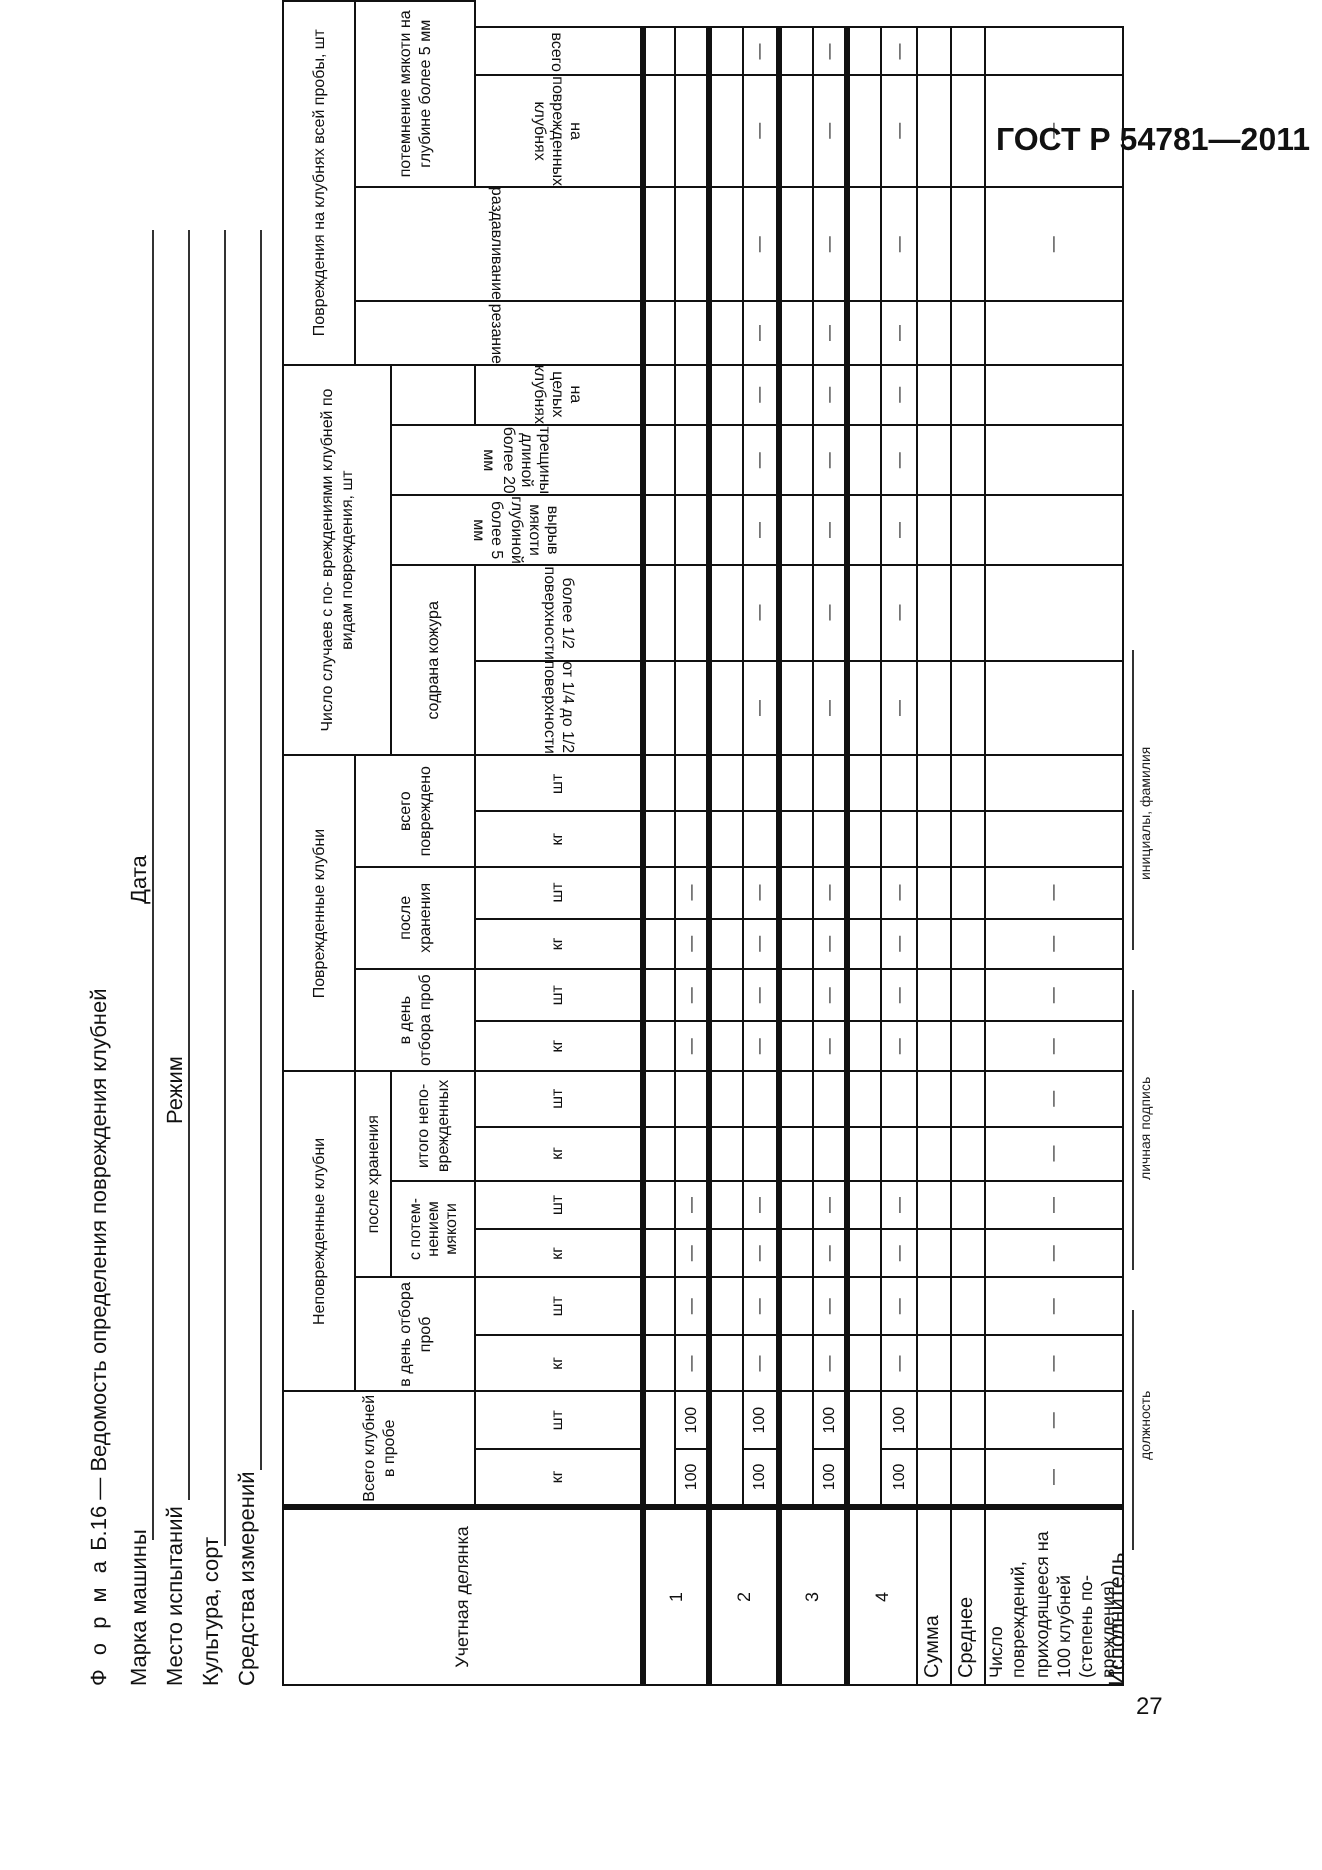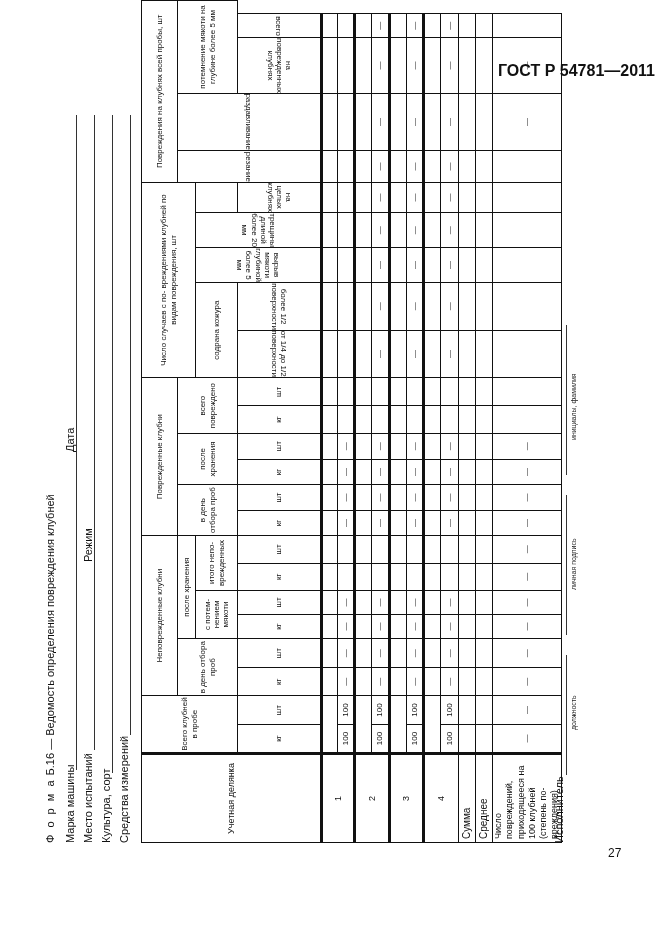--- a/index.html
+++ b/index.html
@@ -7,21 +7,21 @@
   #page {
     position:absolute; left:0; top:0;
     width:935px; height:661px;
     transform-origin: 0 0;
     transform: translateY(935px) rotate(-90deg);
     background:#fff;
   }
   .abs { position:absolute; }
   .field { font-size:11px; white-space:nowrap; }
   .line { position:absolute; border-bottom:1px solid #333; height:0; }
-  .pgnum { font-size:12px;margin-left:40px; }
+  .pgnum { font-size:12px; }
 
   table.grid { position:absolute; left:92px; top:141px; border-collapse:collapse; table-layout:fixed; }
   table.grid td { border:1px solid #111; padding:0; font-size:8px; text-align:center; vertical-align:middle; line-height:1.15; overflow:hidden; }
   table.grid td.thick-b { border-bottom:3px solid #111; }
   table.grid td.thick-r { border-right:3px solid #111; }
   table.grid td.big { font-size:9px; }
   .flip { display:inline-block; transform: rotate(180deg); }
   .val { font-size:10px; }
   .lbl-left { text-align:left !important; padding-left:3px !important; font-size:10px !important; }
   .dash { font-size:10px; }

